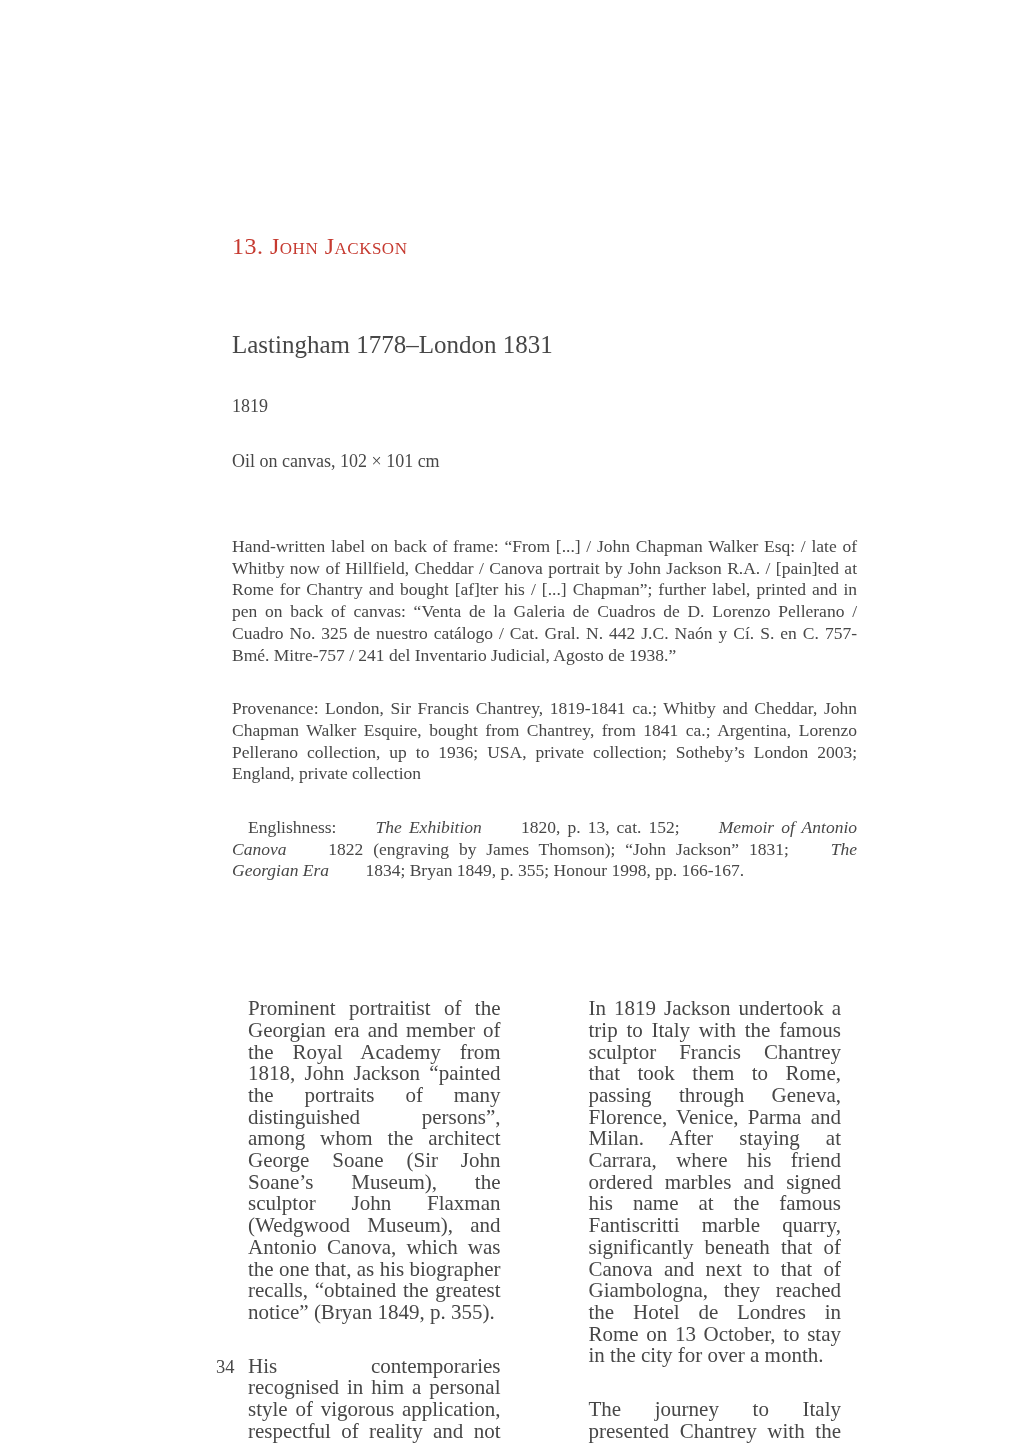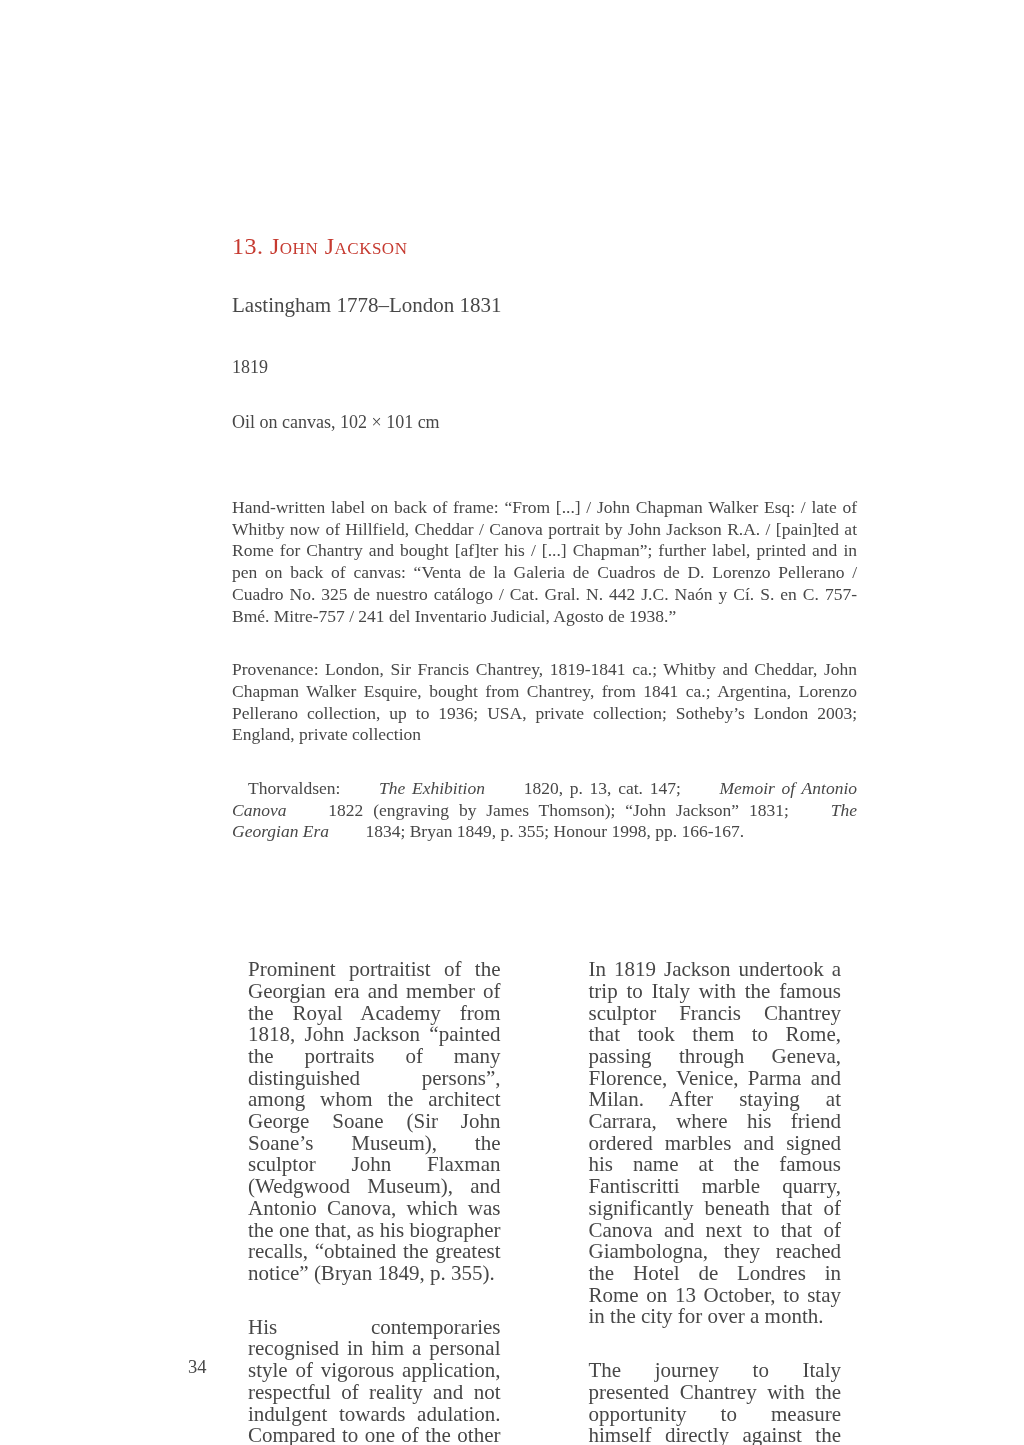--- a/index.html
+++ b/index.html
@@ -21,22 +21,23 @@
   }
   .entry-title {
     color: #c63a30;
     font-variant: small-caps;
     font-weight: normal;
     font-size: 24px;
     line-height: 28px;
     letter-spacing: 0.5px;
   }
   .artist-dates {
-    font-size: 21px;
+    font-size: 25px;
     line-height: 27px;
+    margin-top: 39px;
   }
   .work-title {
     color: #c63a30;
     font-style: italic;
     font-size: 21.5px;
     line-height: 27px;
   }
   .work-date {
     font-size: 18px;
     line-height: 23px;
@@ -60,21 +61,21 @@
     width: 348.5px;
     font-size: 21px;
     line-height: 21.7px;
     text-align: justify;
   }
   .col p { text-align: justify; }
   .it, .italic { font-style: italic; }
   .attribution { text-align: left !important; }
   .page-number {
     position: absolute;
-    left: 140px;
+    left: 168px;
     top: 1308px;
     font-size: 18.5px;
     line-height: 22px;
     text-align: right;
   }
 </style>
 </head>
 <body>
 
 <div class="page">
@@ -83,21 +84,21 @@
     <header>
       <h1 class="entry-title">13. John Jackson</h1>
       <div class="artist-dates">Lastingham 1778–London 1831</div>
       <div class="work-date">1819</div>
       <div class="work-medium">Oil on canvas, 102 × 101 cm</div>
     </header>
 
     <section class="details">
       <p>Hand-written label on back of frame: “From [...] / John Chapman Walker Esq: / late of Whitby now of Hillfield, Cheddar / Canova portrait by John Jackson R.A. / [pain]ted at Rome for Chantry and bought [af]ter his / [...] Chapman”; further label, printed and in pen on back of canvas: “Venta de la Galeria de Cuadros de D. Lorenzo Pellerano / Cuadro No. 325 de nuestro catálogo / Cat. Gral. N. 442 J.C. Naón y Cí. S. en C. 757-Bmé. Mitre-757 / 241 del Inventario Judicial, Agosto de 1938.”</p>
       <p>Provenance: London, Sir Francis Chantrey, 1819-1841 ca.; Whitby and Cheddar, John Chapman Walker Esquire, bought from Chantrey, from 1841 ca.; Argentina, Lorenzo Pellerano collection, up to 1936; USA, private collection; Sotheby’s London 2003; England, private collection</p>
-      <p><span>Thorvaldsen: </span><span class="it">The Exhibition</span><span> 1820, p. 13, cat. 147; </span><span class="it">Memoir of Antonio Canova</span><span> 1822 (engraving by James Thomson); “John Jackson” 1831; </span><span class="it">The Georgian Era</span><span> 1834; Bryan 1849, p. 355; Honour 1998, pp. 166-167.</span></p>
+      <p><span>Englishness: </span><span class="it">The Exhibition</span><span> 1820, p. 13, cat. 152; </span><span class="it">Memoir of Antonio Canova</span><span> 1822 (engraving by James Thomson); “John Jackson” 1831; </span><span class="it">The Georgian Era</span><span> 1834; Bryan 1849, p. 355; Honour 1998, pp. 166-167.</span></p>
     </section>
 
     <main class="columns">
       <div class="col">
         <p>Prominent portraitist of the Georgian era and member of the Royal Academy from 1818, John Jackson “painted the portraits of many distinguished persons”, among whom the architect George Soane (Sir John Soane’s Museum), the sculptor John Flaxman (Wedgwood Museum), and Antonio Canova, which was the one that, as his biographer recalls, “obtained the greatest notice” (Bryan 1849, p. 355).</p>
         <p>His contemporaries recognised in him a personal style of vigorous application, respectful of reality and not indulgent towards adulation. Compared to one of the other main portraitists of his time, Thomas Lawrence, he appeared resolved to avoid the flattery of fashion and ostentation, in favour of an expressive portrayal, thus showing himself successor to Reynolds. “It was not, like that of Lawrence, fitted only for the fashion and taste of the day; he attended to the character of the person, and was not very solicitous about the work of the tailor or milliner. He did not seem to understand, or would not represent, the affected graces and nauseous airs of what is called polished life; and he may be considered as one of the most honest of all the children of latter. He had an uncommon readiness of hand; his colouring was clear and splendid, and he resembled Sir Joshua Reynolds more than any other artist has done since his day.”</p>
         <p class="italic attribution">(Ibidem)</p>
       </div>
       <div class="col">
         <p>In 1819 Jackson undertook a trip to Italy with the famous sculptor Francis Chantrey that took them to Rome, passing through Geneva, Florence, Venice, Parma and Milan. After staying at Carrara, where his friend ordered marbles and signed his name at the famous Fantiscritti marble quarry, significantly beneath that of Canova and next to that of Giambologna, they reached the Hotel de Londres in Rome on 13 October, to stay in the city for over a month.</p>

